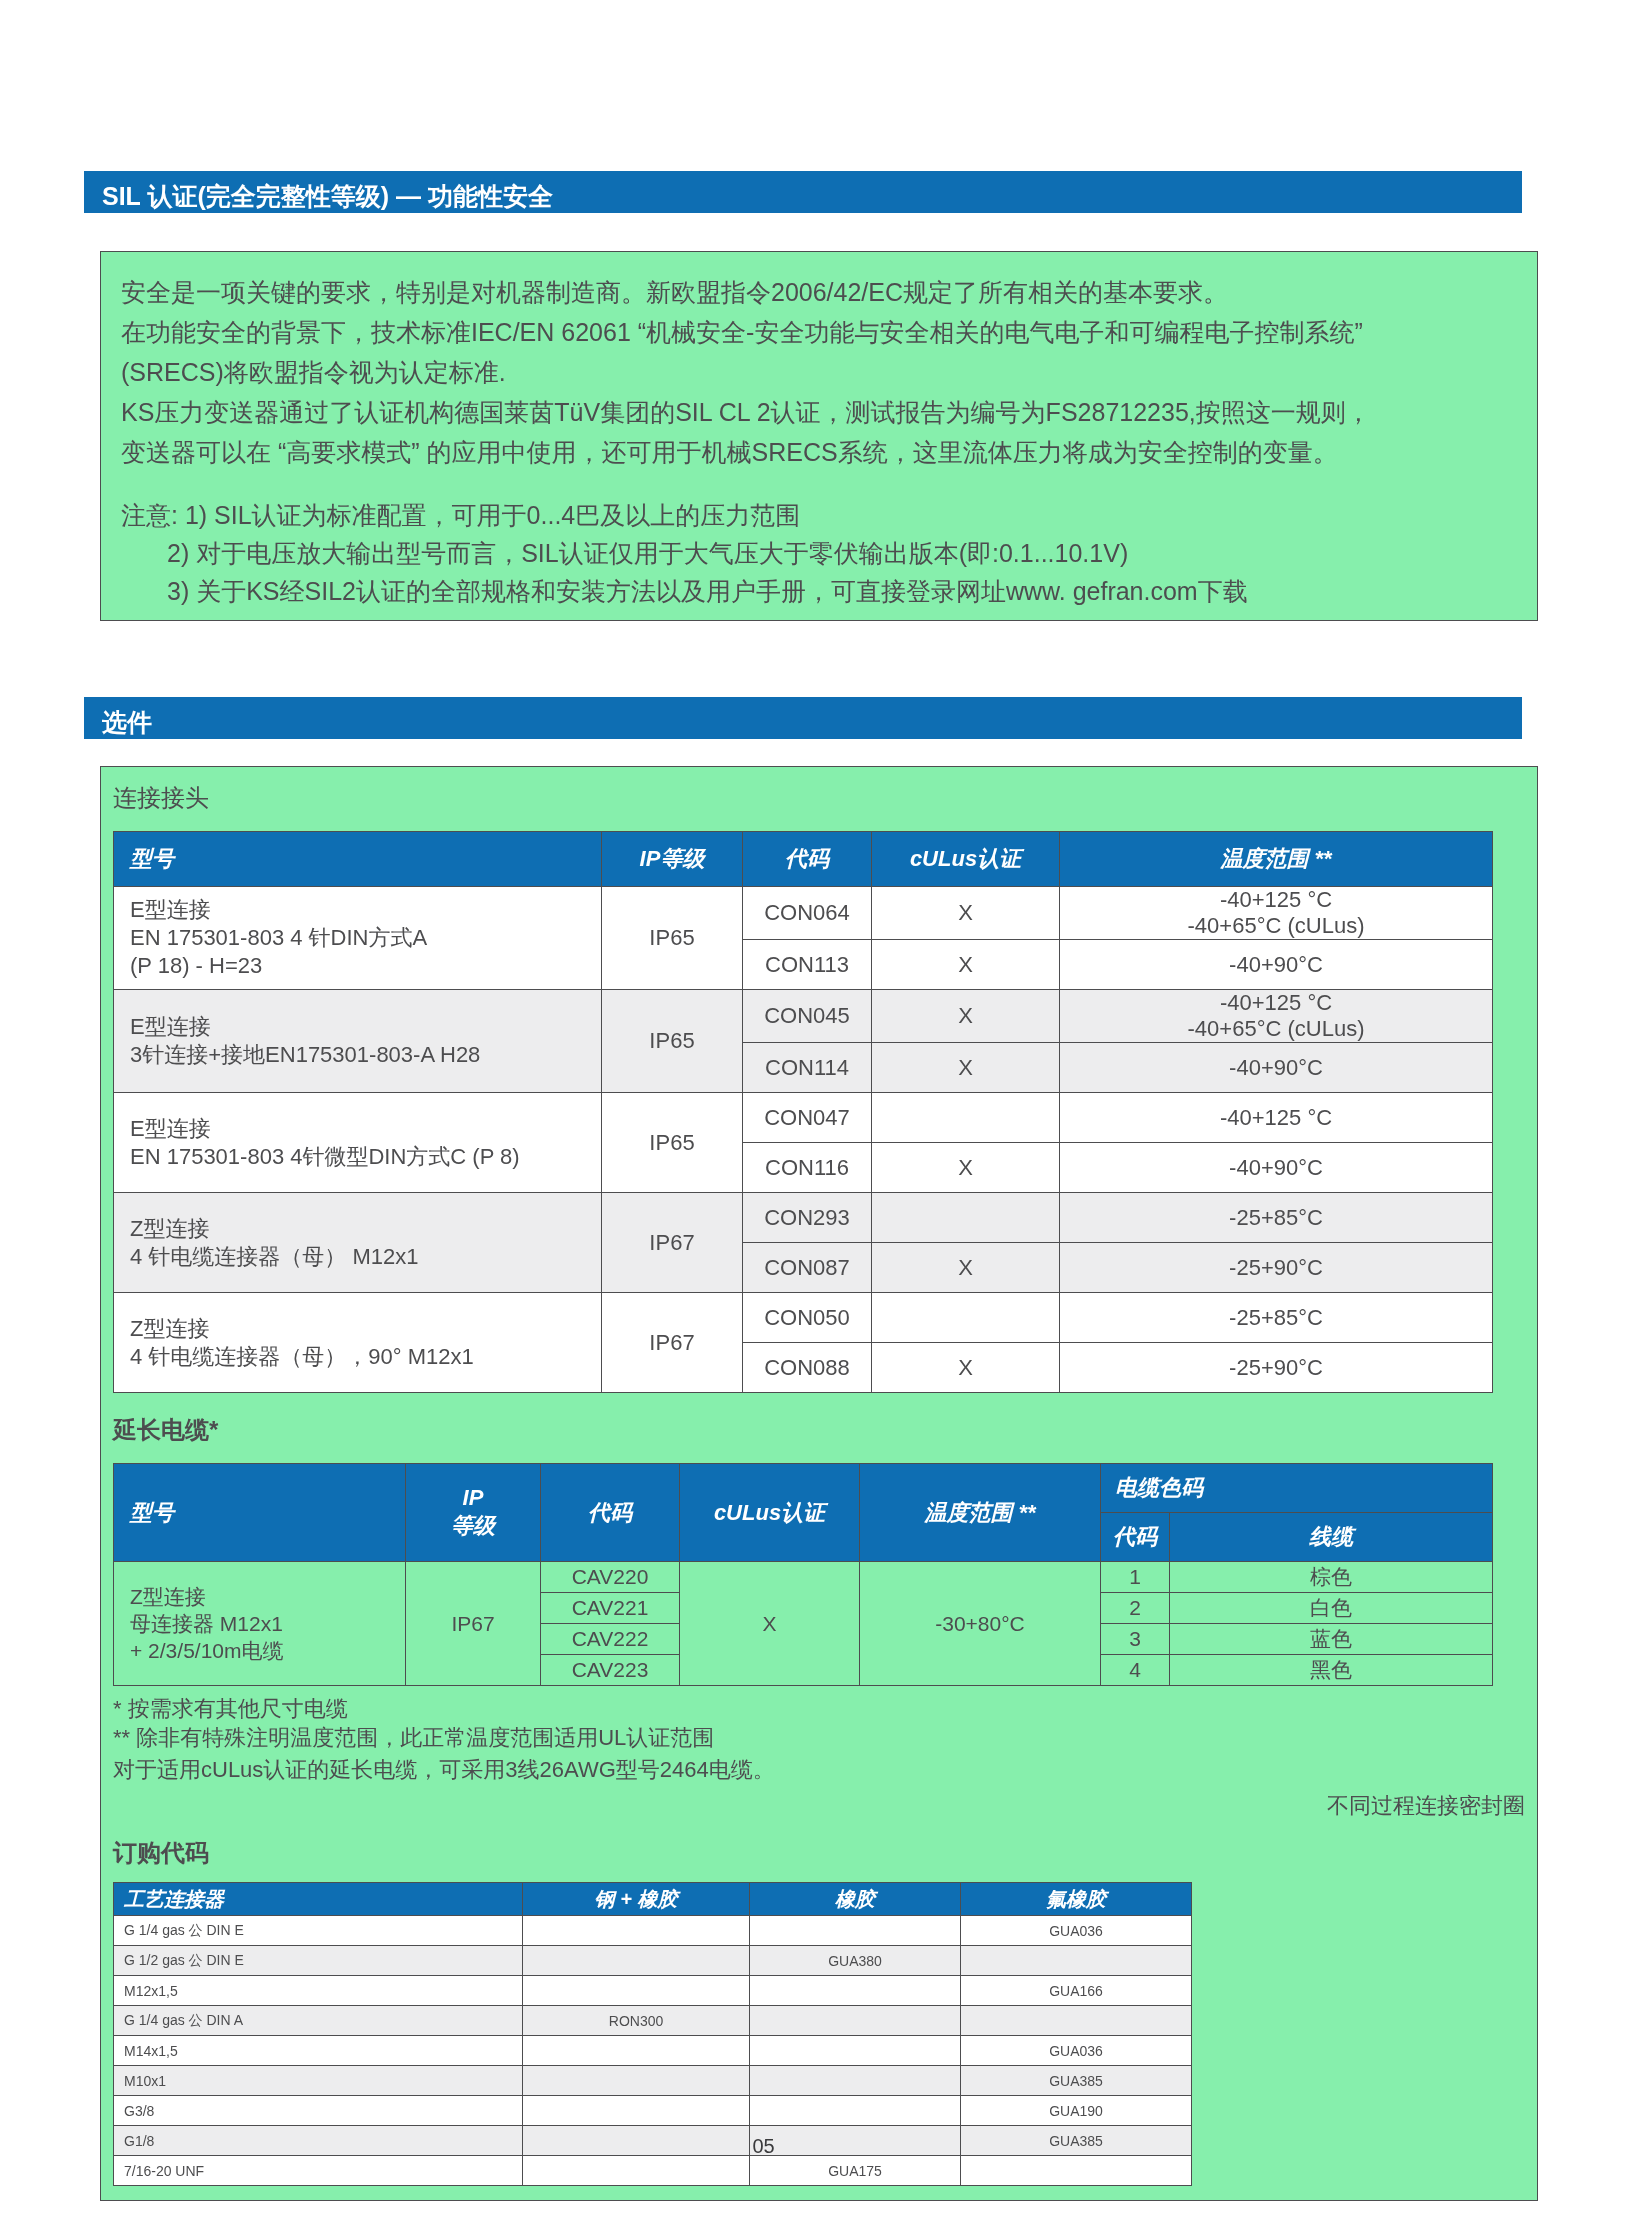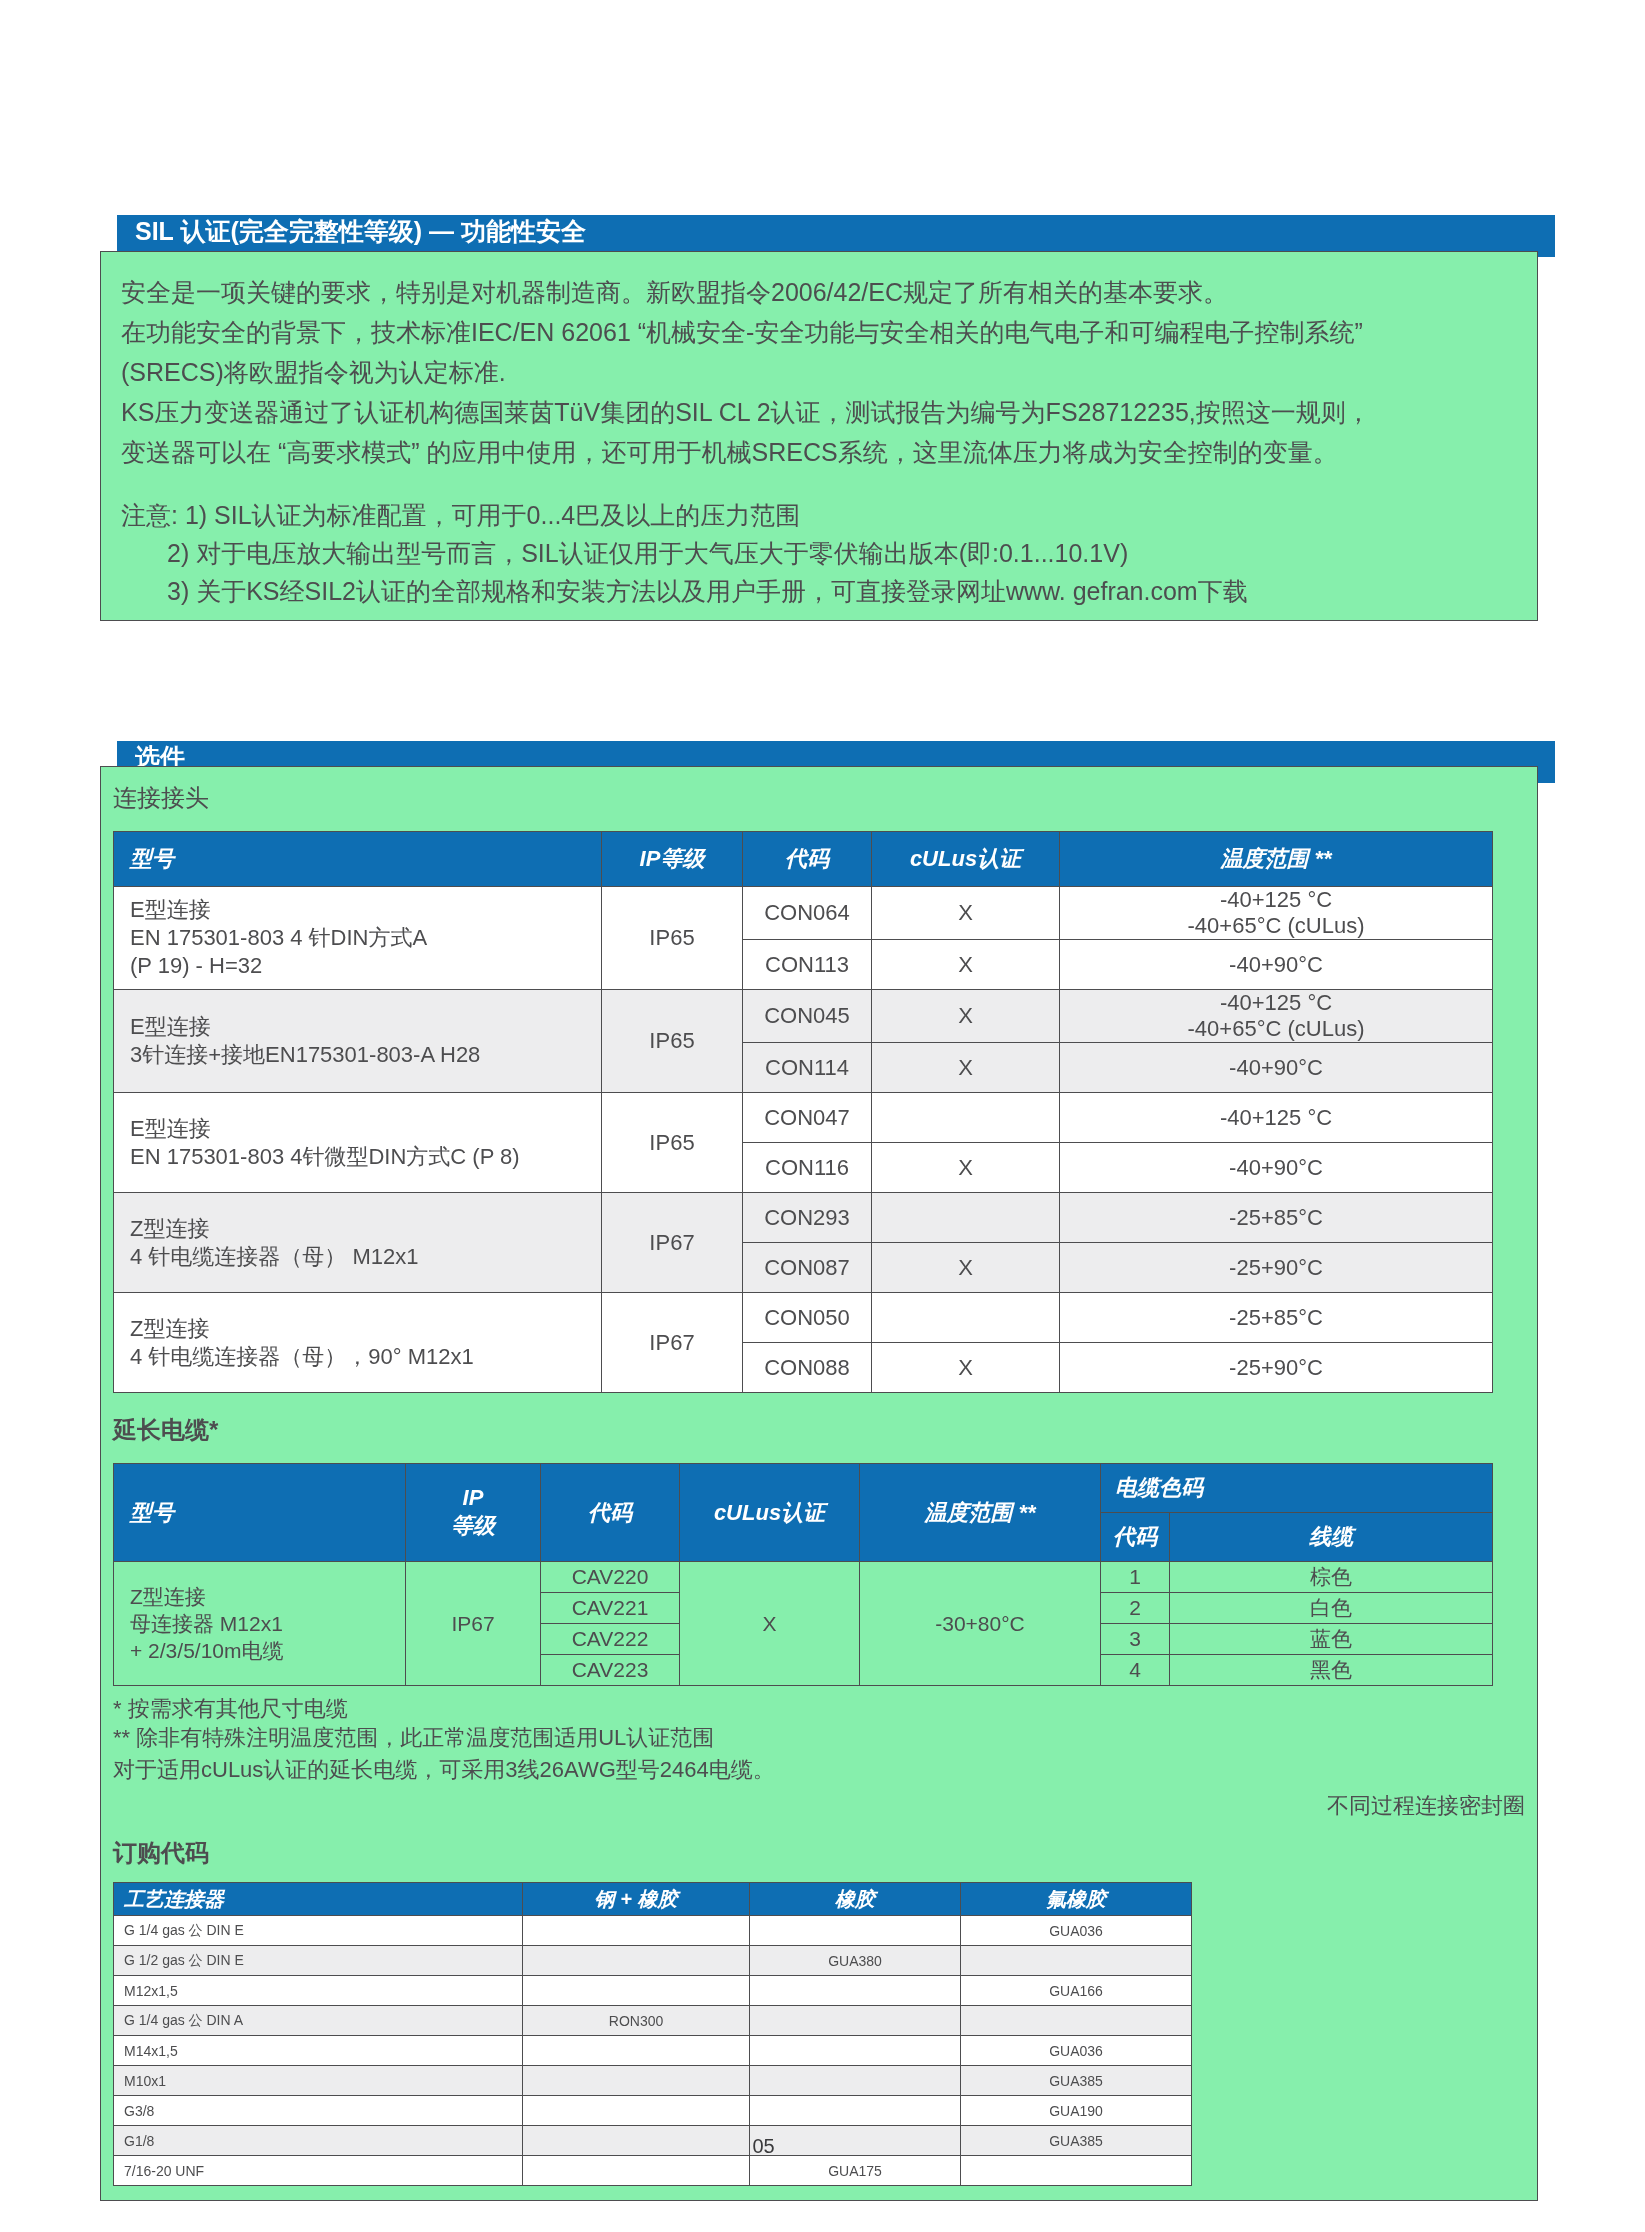--- a/index.html
+++ b/index.html
@@ -2,23 +2,23 @@
 <html><head>
 <meta charset="utf-8">
 <style>
   html,body{margin:0;padding:0;background:#ffffff;}
   body{
     width:1646px;height:2233px;position:relative;
     font-family:"Liberation Sans","DejaVu Sans",sans-serif;
     color:#4d4d4f;-webkit-font-smoothing:antialiased;
   }
   .bar{
-    position:absolute;left:117px;width:1438px;height:42px;
+    position:absolute;left:84px;width:1438px;height:42px;
     background:#0e6eb3;color:#ffffff;font-weight:bold;font-size:25px;
-    display:flex;align-items:flex-start;padding-left:18px;box-sizing:border-box;margin-top:44px;
+    display:flex;align-items:flex-end;padding-left:18px;box-sizing:border-box;
   }
   #bar-sil{top:171px;}
   #bar-options{top:697px;}
   .frame{
     position:absolute;left:100px;width:1438px;border:1px solid #4d4d4f;
     box-sizing:border-box;background:#86efac;
   }
   #sil-box{top:251px;height:370px;padding:20px 20px;}
   #options-box{top:766px;padding:12px 12px 14px 12px;}
   .para-line{font-size:25px;line-height:40px;white-space:nowrap;}
@@ -104,21 +104,21 @@
       <th>IP等级</th>
       <th>代码</th>
       <th>cULus认证</th>
       <th>温度范围 **</th>
     </tr>
 
     <tr class="g-white">
       <td class="al model-cell" rowspan="2">
         <div>E型连接</div>
         <div>EN 175301-803 4 针DIN方式A</div>
-        <div>(P 19) - H=32</div>
+        <div>(P 18) - H=23</div>
       </td>
       <td rowspan="2">IP65</td>
       <td>CON064</td>
       <td>X</td>
       <td class="temp-cell">
         <div>-40+125 °C</div>
         <div>-40+65°C (cULus)</div>
       </td>
     </tr>
     <tr class="g-white">

